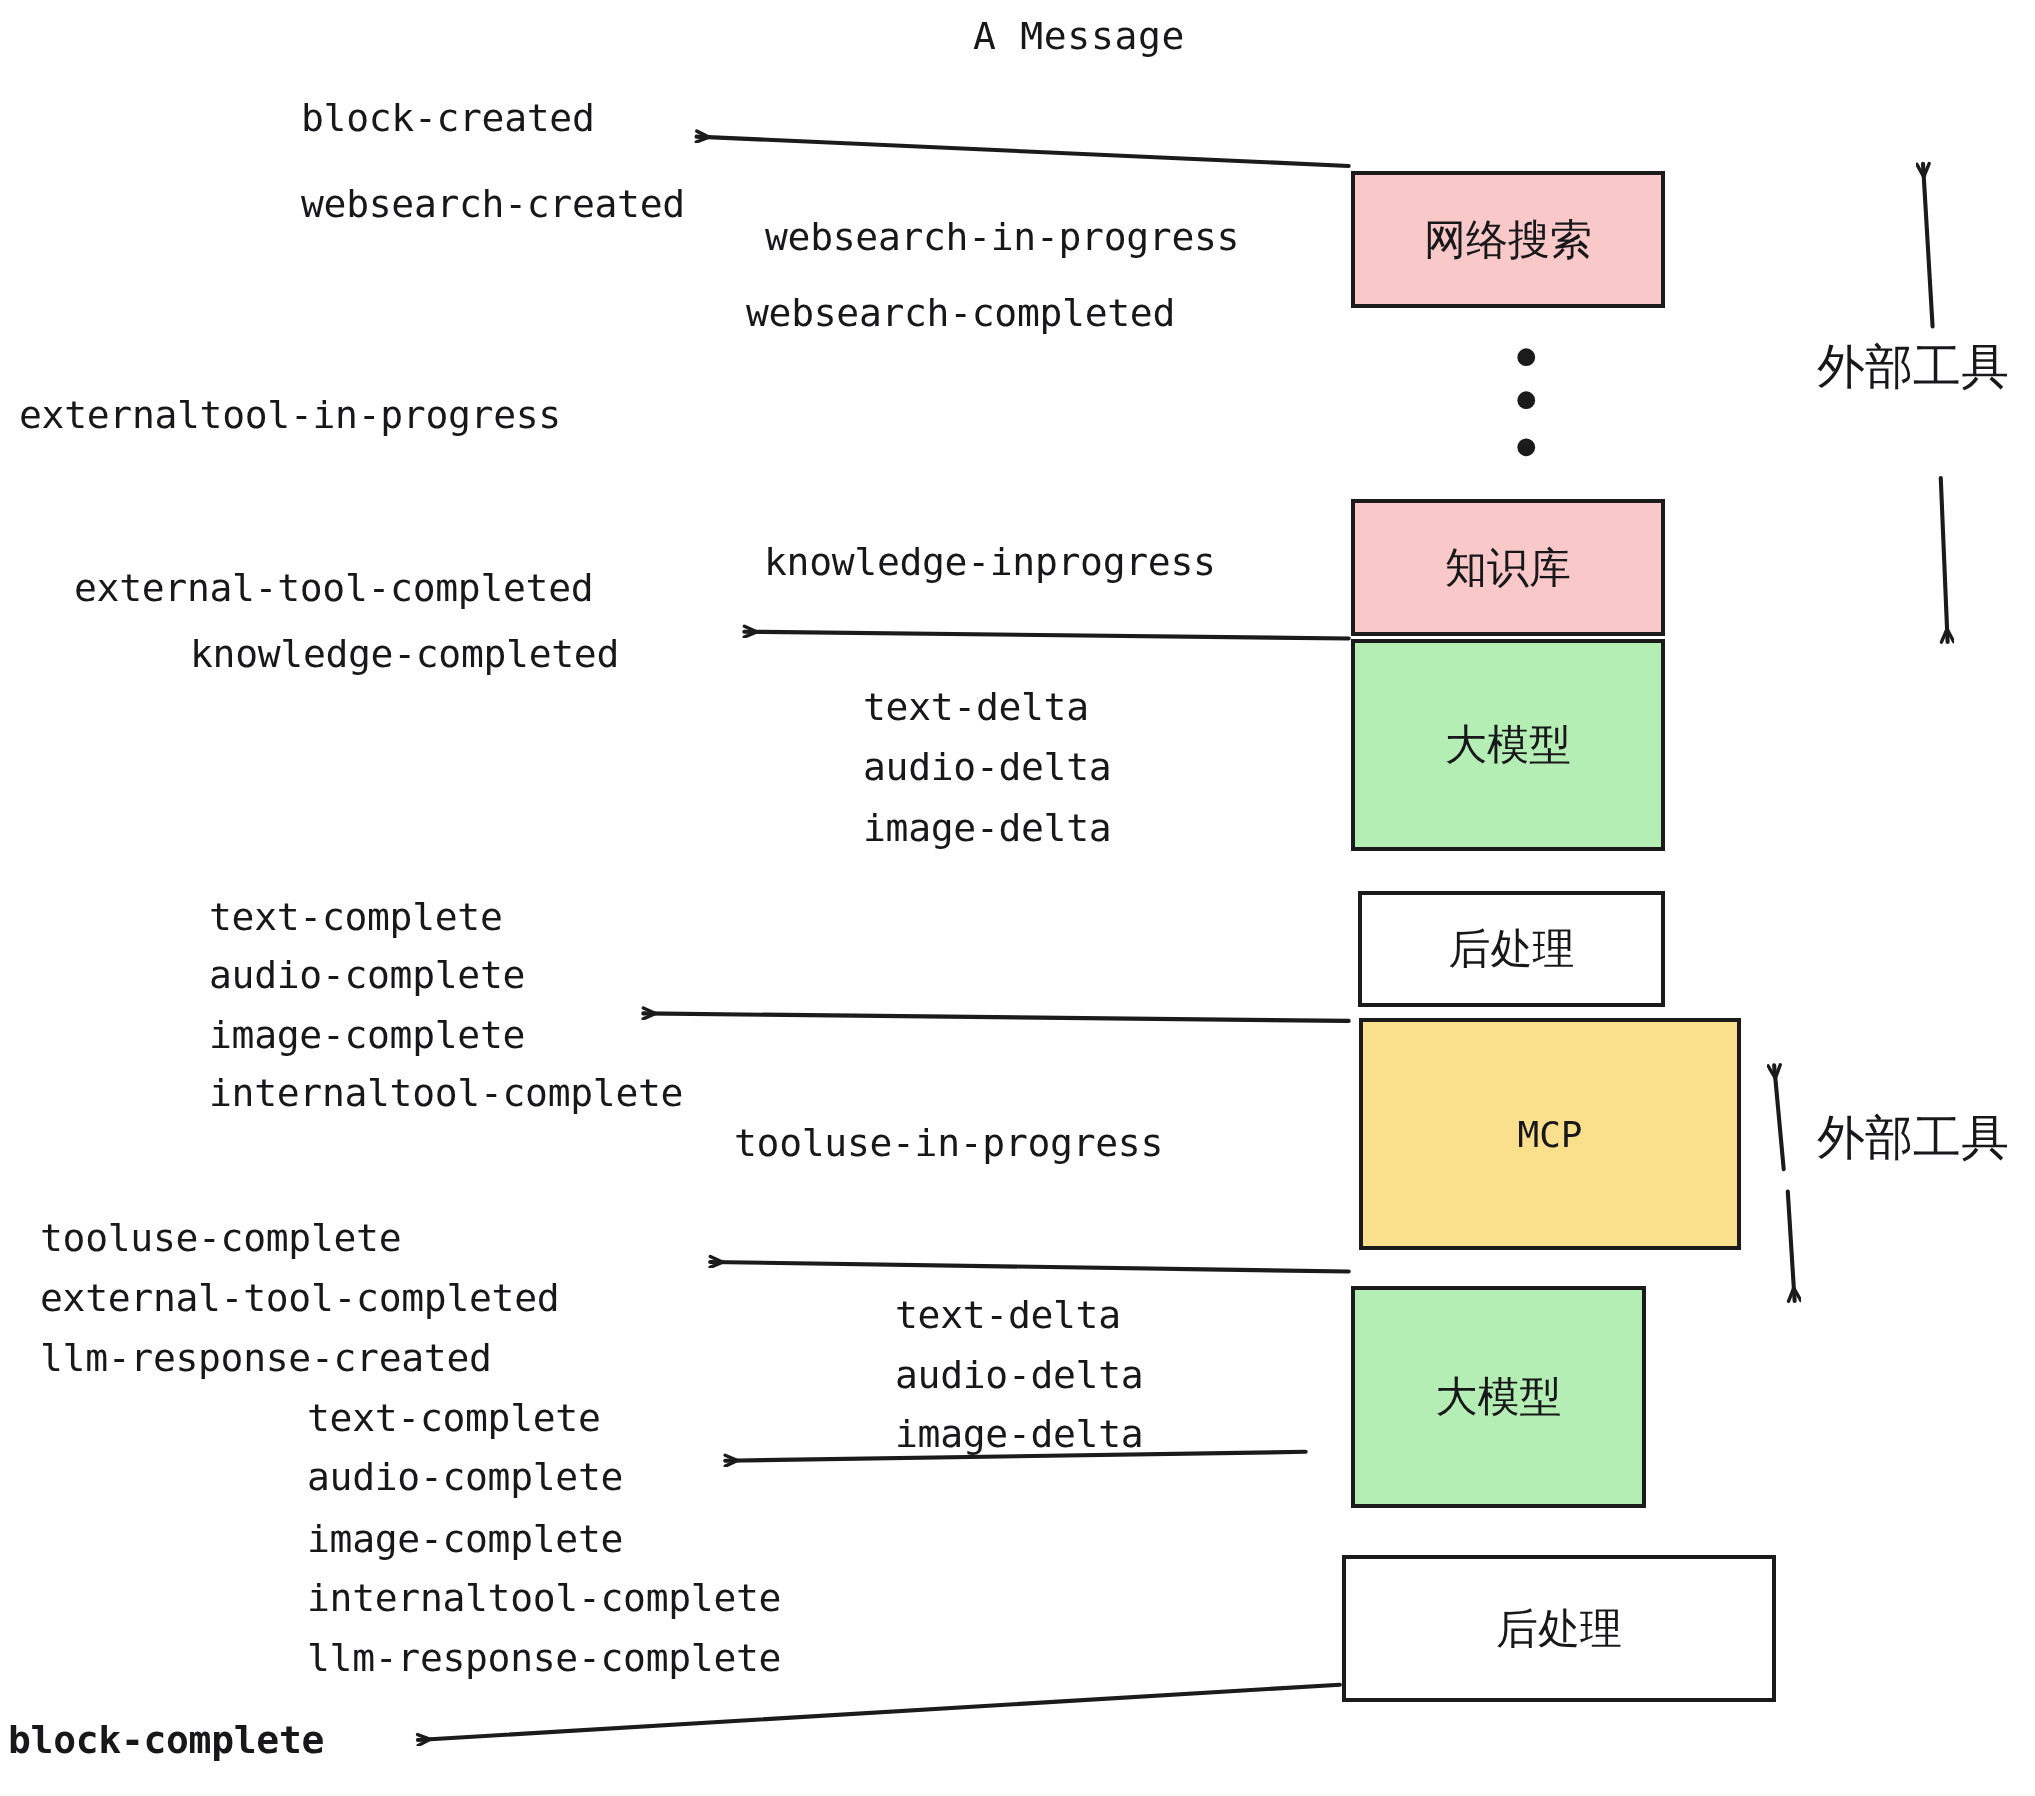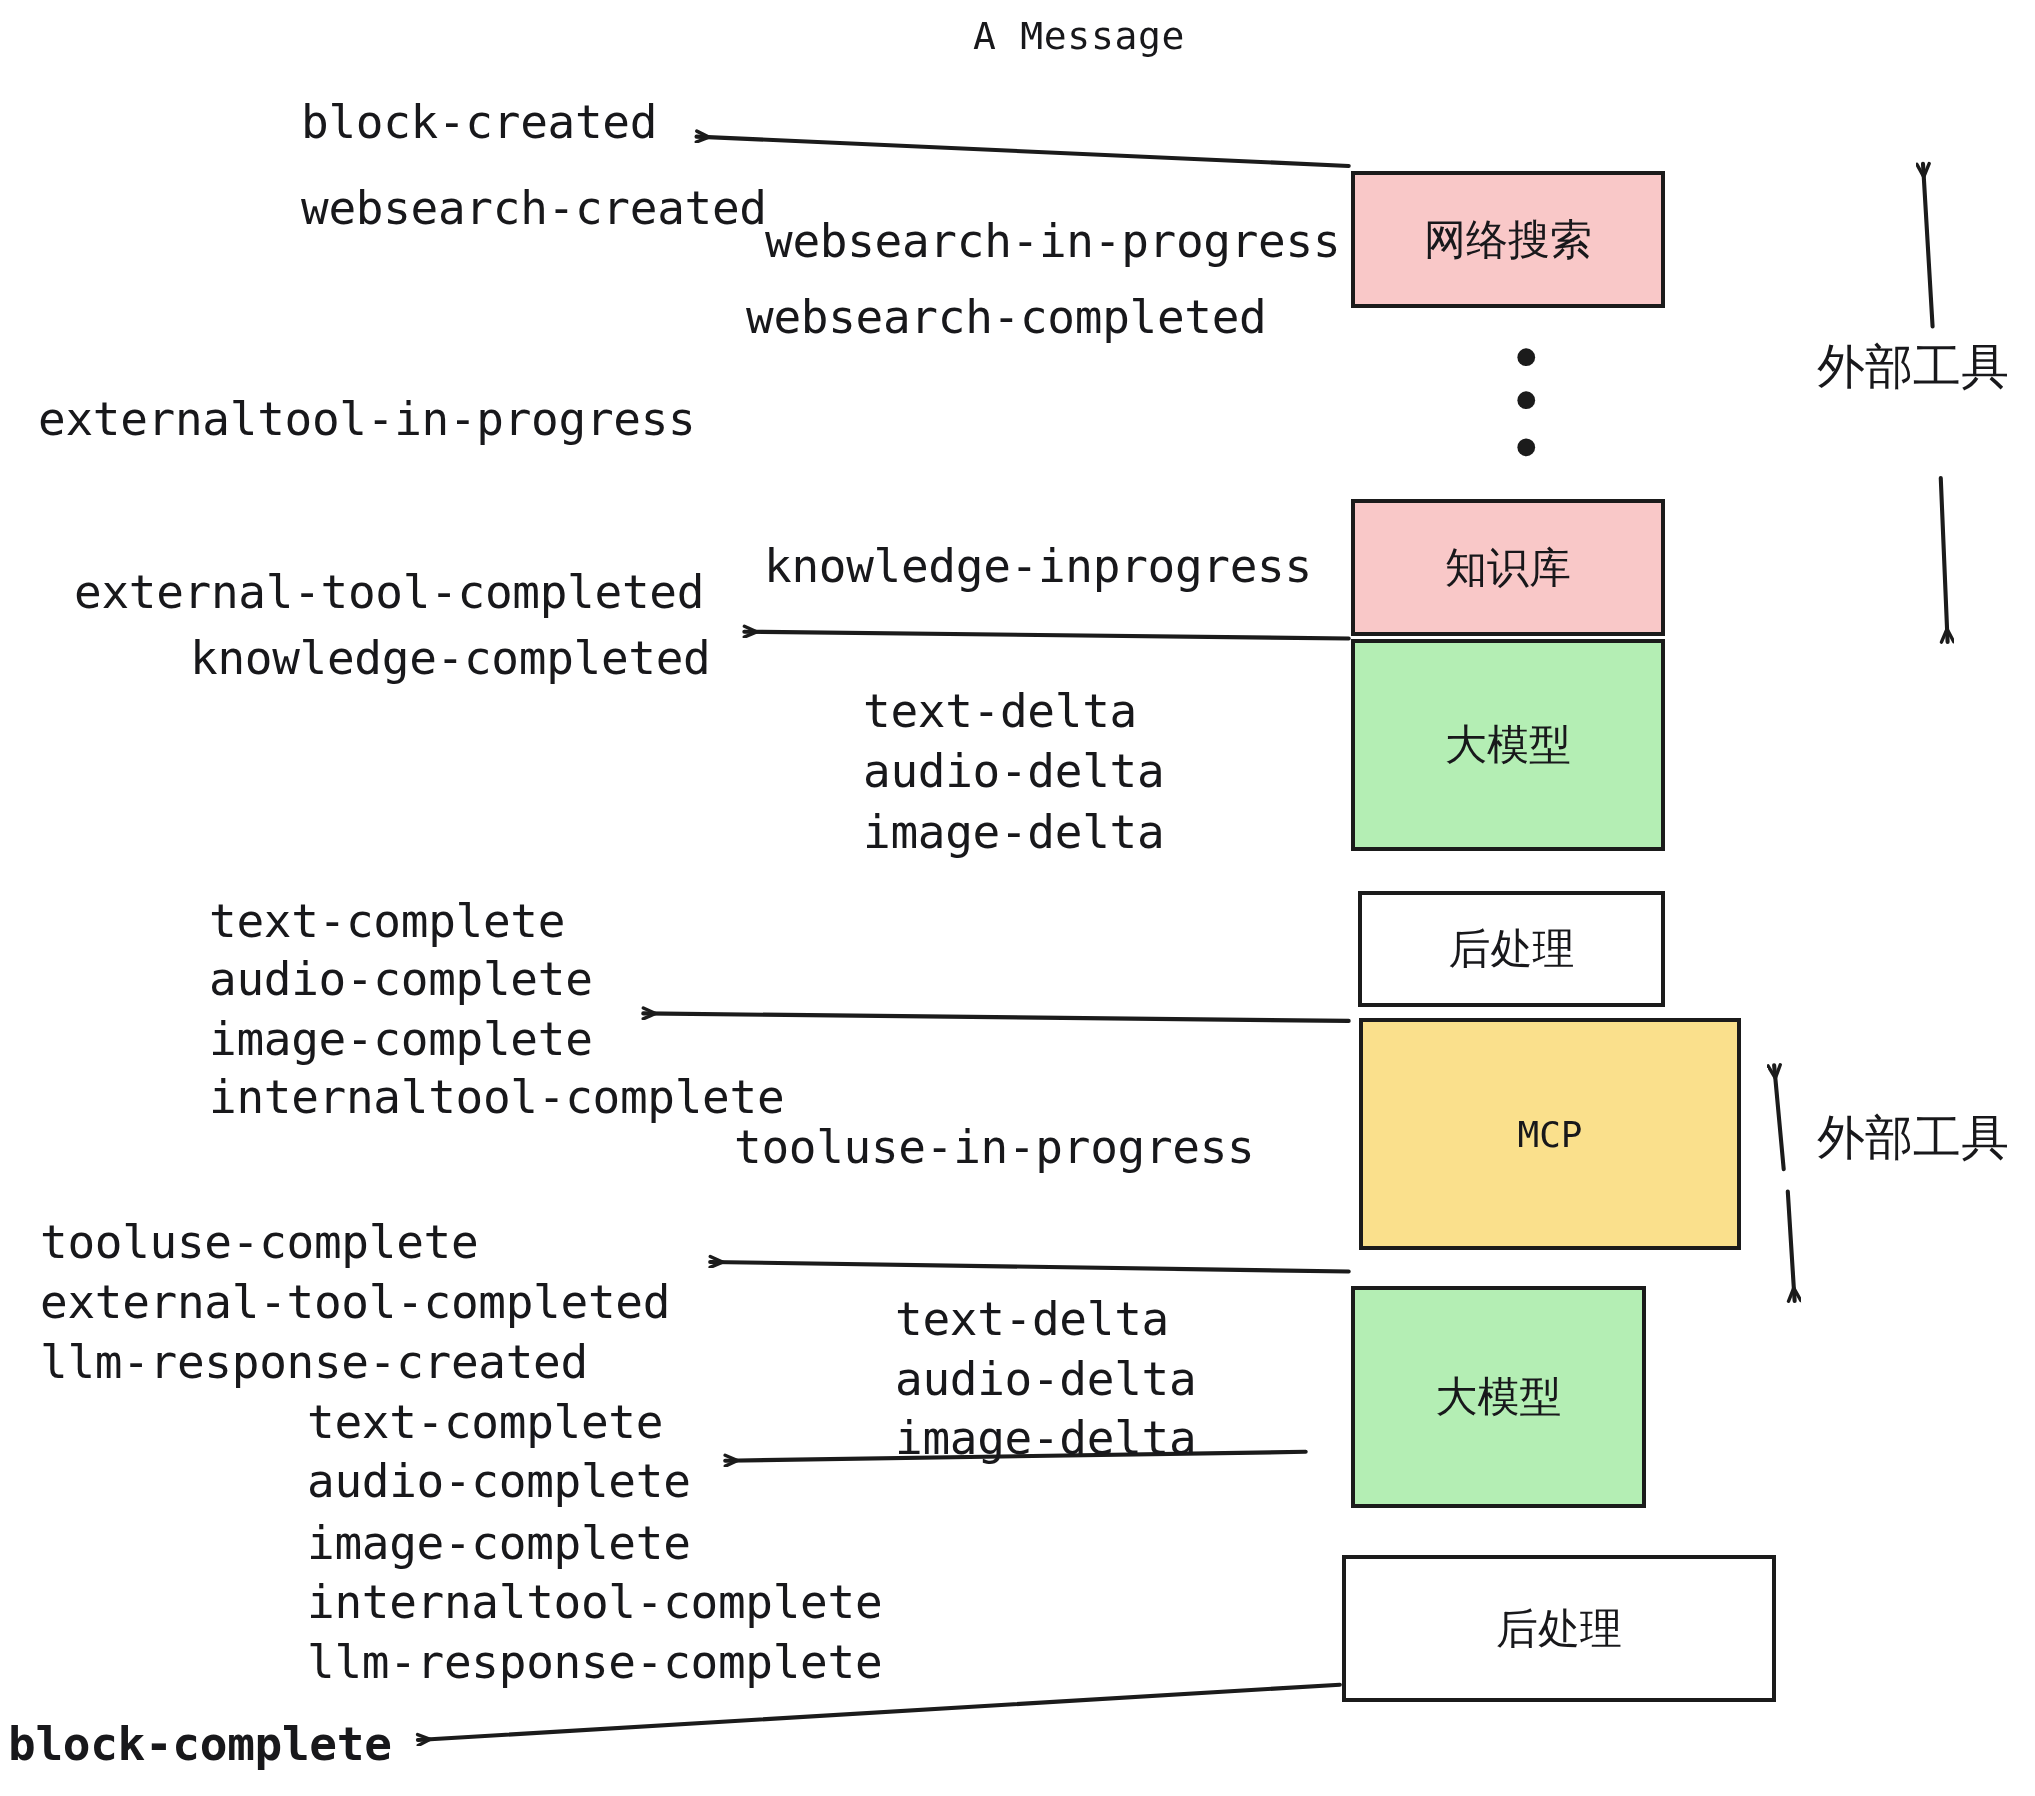--- a/index.html
+++ b/index.html
@@ -24,21 +24,21 @@
     position: absolute;
     left: 0;
     top: 0;
     width: 2035px;
     height: 1796px;
     overflow: visible;
   }
   .evt {
     position: absolute;
     font-family: "DejaVu Sans Mono", monospace;
-    font-size: 46px;
+    font-size: 38px;
     line-height: 1.0;
     color: #18181b;
     white-space: nowrap;
     letter-spacing: -0.3px;
   }
   .title {
     position: absolute;
     font-family: "DejaVu Sans Mono", monospace;
     font-size: 38px;
     color: #18181b;
@@ -124,21 +124,21 @@
       <div class="boxlabel" style="left: 1351px; top: 1286px; width: 295px; height: 222px;">大模型</div>
       <div class="nodebox" style="left: 1342px; top: 1555px; width: 434px; height: 147px; background: rgb(255, 255, 255); border-color: rgb(27, 27, 27);"></div>
       <div class="boxlabel" style="left: 1342px; top: 1555px; width: 434px; height: 147px;">后处理</div>
     </div>
 
   <div id="events-host">
       <div class="evt" style="left: 301px; top: 99px;">block-created</div>
       <div class="evt" style="left: 301px; top: 161px; margin-top: 24px;">websearch-created</div>
       <div class="evt" style="left: 746px; top: 218px; margin-left: 19px;">websearch-in-progress</div>
       <div class="evt" style="left: 746px; top: 294px;">websearch-completed</div>
-      <div class="evt" style="left: 19px; top: 396px; margin-left: 19px;">externaltool-in-progress</div>
+      <div class="evt" style="left: 19px; top: 396px;">externaltool-in-progress</div>
       <div class="evt" style="left: 764px; top: 543px;">knowledge-inprogress</div>
       <div class="evt" style="left: 74px; top: 569px;">external-tool-completed</div>
       <div class="evt" style="left: 190px; top: 635px;">knowledge-completed</div>
       <div class="evt" style="left: 863px; top: 688px;">text-delta</div>
       <div class="evt" style="left: 863px; top: 748px;">audio-delta</div>
       <div class="evt" style="left: 863px; top: 809px;">image-delta</div>
       <div class="evt" style="left: 209px; top: 898px;">text-complete</div>
       <div class="evt" style="left: 209px; top: 956px;">audio-complete</div>
       <div class="evt" style="left: 209px; top: 1016px;">image-complete</div>
       <div class="evt" style="left: 209px; top: 1074px;">internaltool-complete</div>

